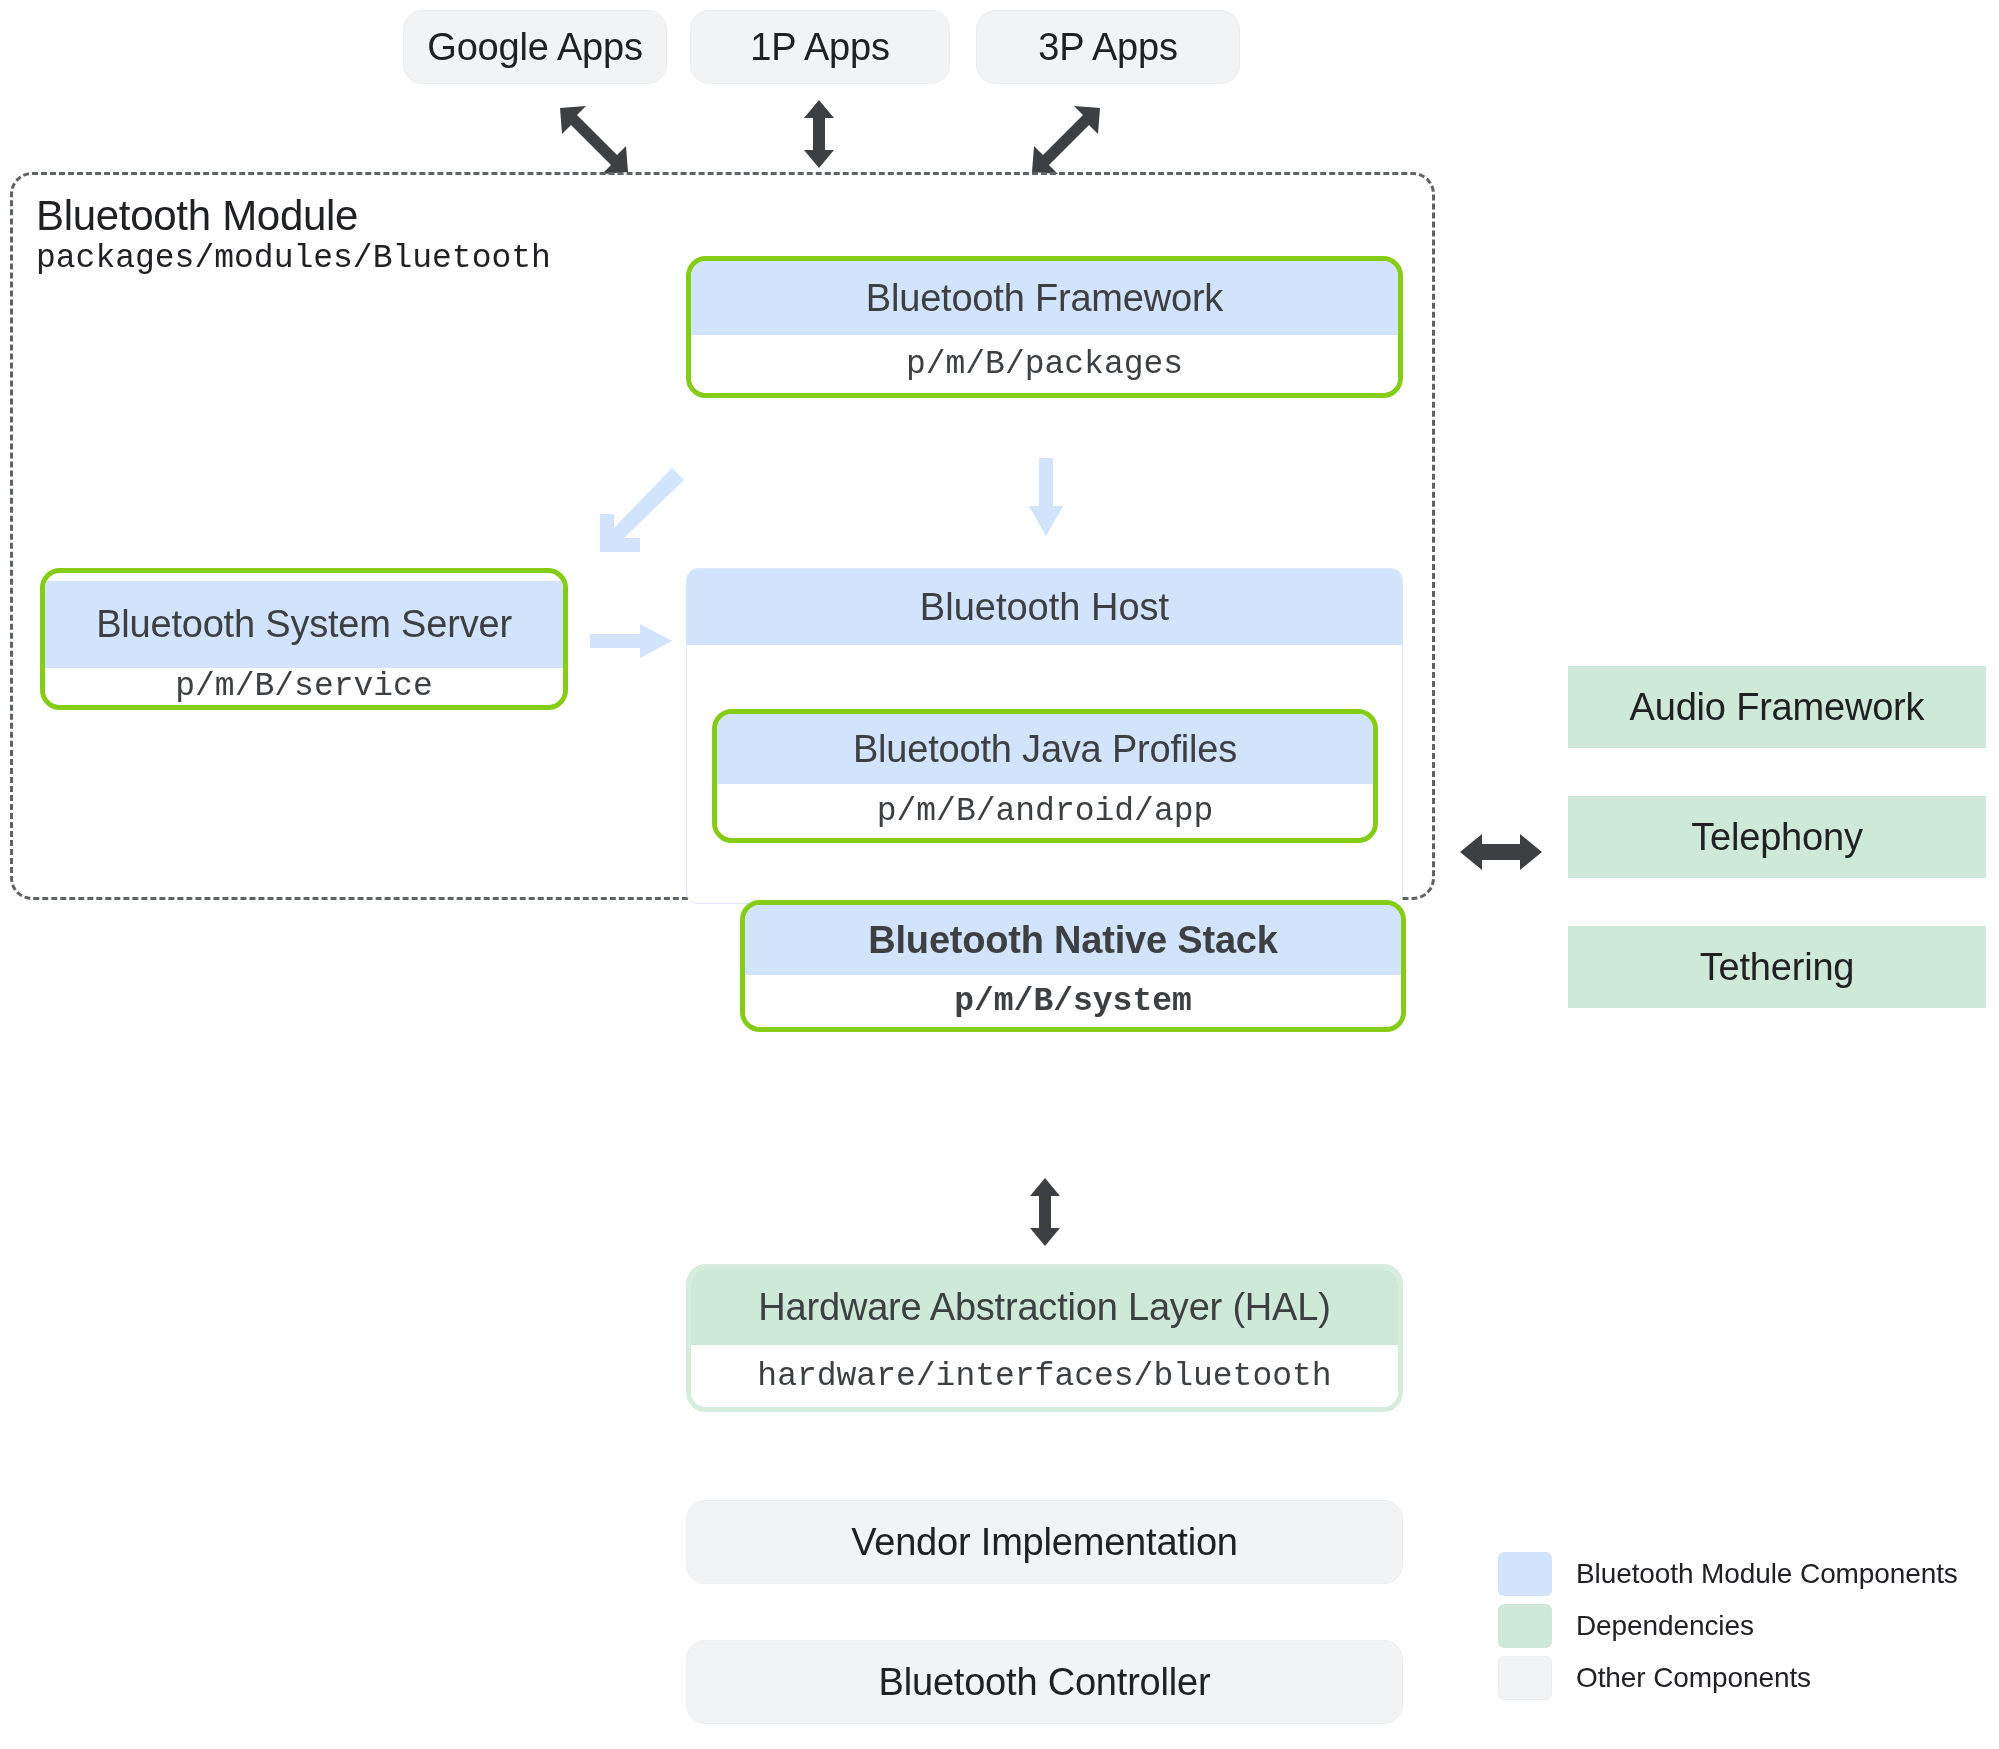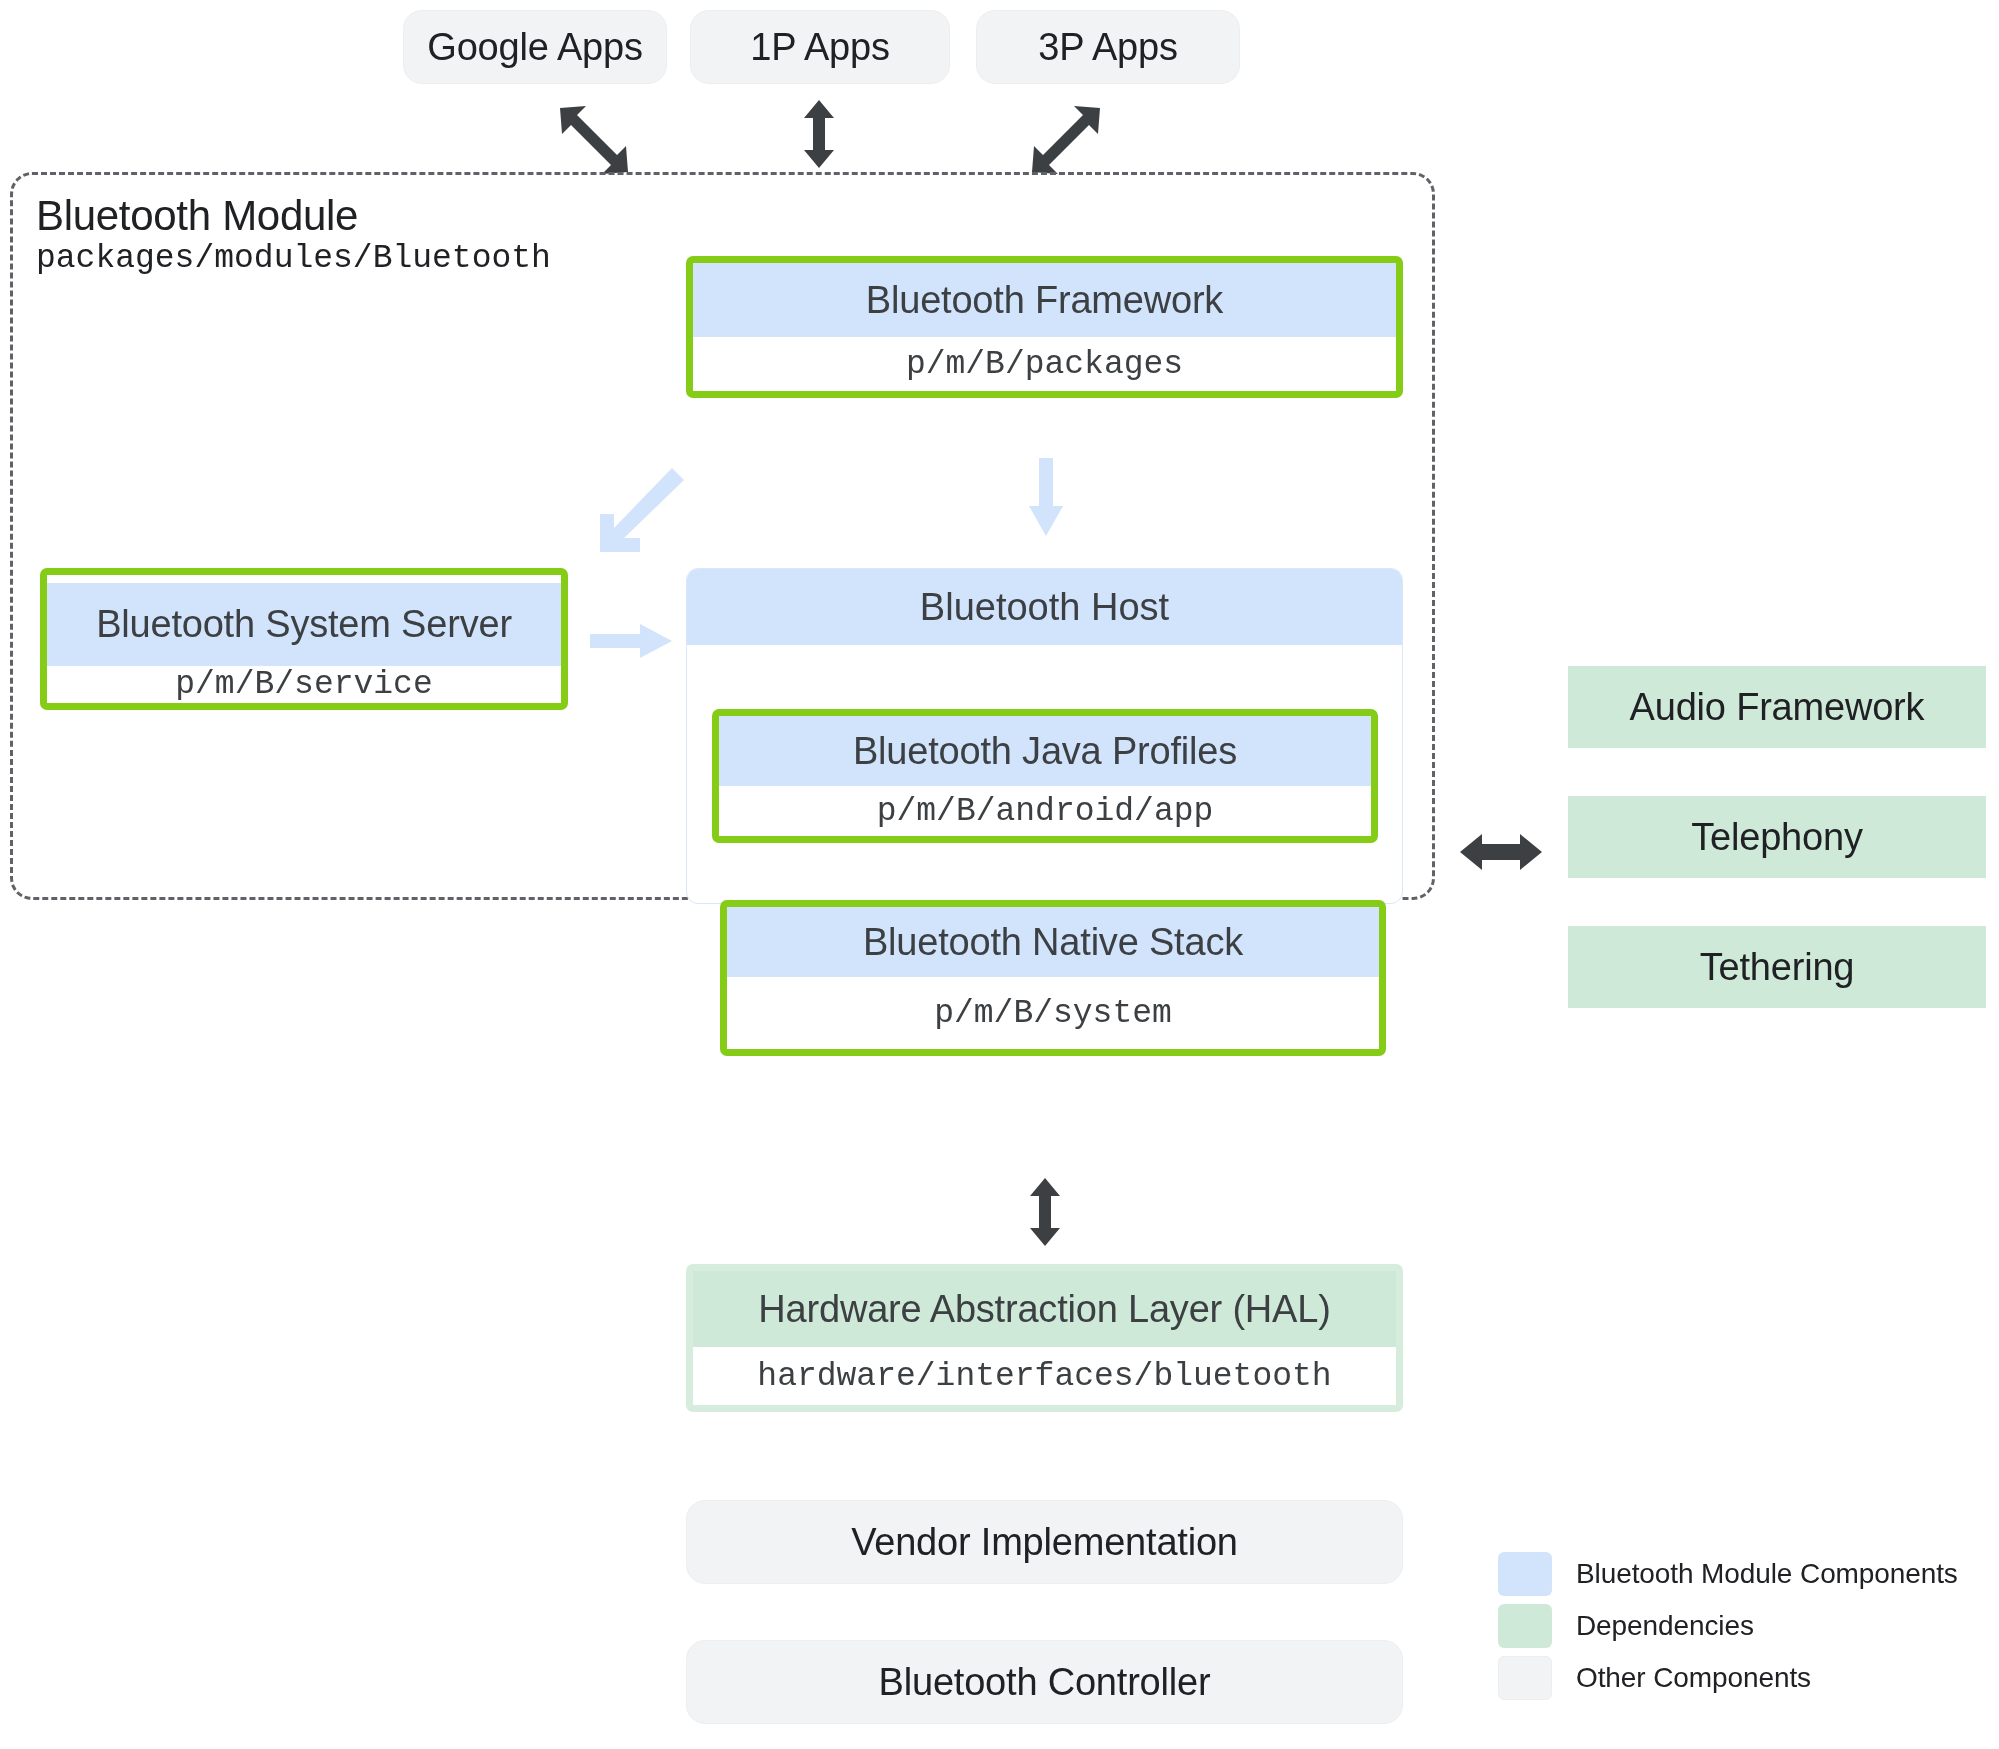--- a/index.html
+++ b/index.html
@@ -28,23 +28,23 @@
     border: 1px solid #eceef0;
     display: flex;
     align-items: center;
     justify-content: center;
     font-size: 38px;
     color: #202124;
     letter-spacing: -0.2px;
   }
 
   .card {
-    border-radius: 7px;
-    background: #ffffff;
-    border: 7px solid #84cc16;
+    border-radius: 20px;
+    background: #ffffff;
+    border: 5px solid #84cc16;
     overflow: hidden;
     display: flex;
     flex-direction: column;
   }
   .card.green { border-color: #d6ecdd; }
 
   .card-head {
     background: #d2e3fc;
     display: flex;
     align-items: center;
@@ -209,21 +209,21 @@
 
   <div class="abs" id="host-card" style="left:686px; top:568px; width:717px; height:336px;">
     <div id="host-head">Bluetooth Host</div>
   </div>
 
   <div class="abs card" style="left:712px; top:709px; width:666px; height:134px;">
     <div class="card-head" style="height:70px;">Bluetooth Java Profiles</div>
     <div class="card-path">p/m/B/android/app</div>
   </div>
 
-  <div class="abs card" style="left:720px; top:900px; width:666px; height:156px;">
+  <div class="abs card" style="left:740px; top:900px; width:666px; height:132px;font-weight:bold;">
     <div class="card-head" style="height:70px;">Bluetooth Native Stack</div>
     <div class="card-path">p/m/B/system</div>
   </div>
 
   <svg class="abs" style="left:1460px; top:830px;" width="82" height="44">
     <g fill="#3c4043">
       <path d="M0 22 L22 4 L22 14 L60 14 L60 4 L82 22 L60 40 L60 30 L22 30 L22 40 Z"></path>
     </g>
   </svg>
 

